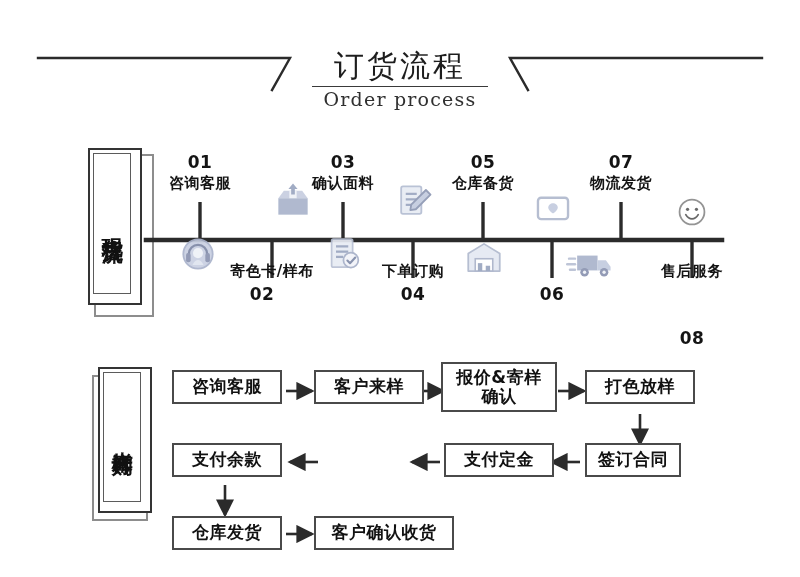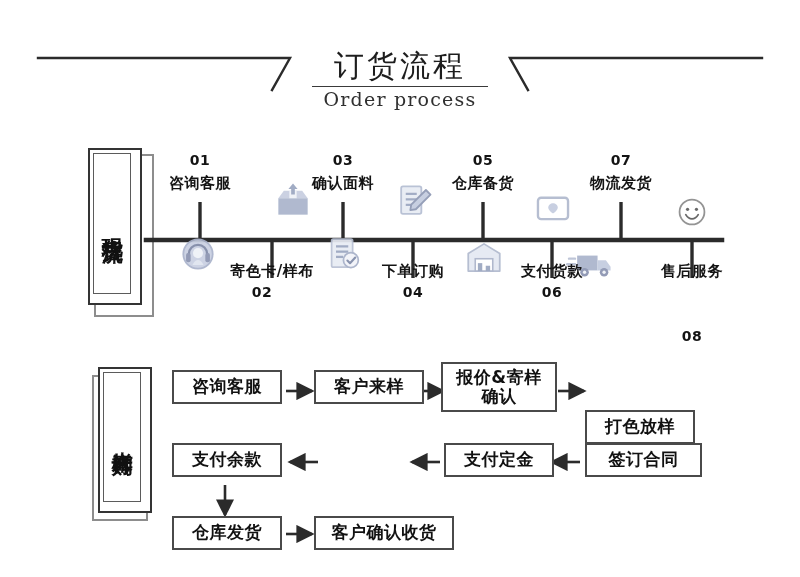--- a/index.html
+++ b/index.html
@@ -45,21 +45,21 @@
   .vlabel .vtext{
     font-size:21px;font-weight:bold;line-height:1.16;letter-spacing:1px;
     writing-mode:vertical-rl;text-orientation:upright;
     color:#111;white-space:pre;
   }
 
   
   .tl-wrap{position:absolute;left:0;top:140px;width:800px;height:175px;}
   .tl-svg{position:absolute;left:0;top:0;width:800px;height:175px;}
   .tl-num{
-    position:absolute;text-align:center;font-size:14px;font-weight:bold;
+    position:absolute;text-align:center;font-size:17px;font-weight:bold;
     color:#141414;letter-spacing:0.5px;font-family:"DejaVu Sans","Liberation Sans",sans-serif;
   }
   .tl-name{
     position:absolute;text-align:center;font-size:15px;font-weight:bold;
     color:#141414;letter-spacing:0.5px;
   }
   .tl-icon{position:absolute;opacity:.92;}
 
   
   .flow{position:absolute;left:0;top:352px;width:800px;height:215px;}
@@ -186,21 +186,20 @@
 
     <div class="tl-num" style="left:571px;top:12px;width:100px;">07</div>
     <div class="tl-name" style="left:561px;top:34px;width:120px;">物流发货</div>
 
     <div class="tl-name" style="left:202px;top:122px;width:140px;">寄色卡/样布</div>
     <div class="tl-num" style="left:212px;top:144px;width:100px;">02</div>
 
     <div class="tl-name" style="left:353px;top:122px;width:120px;">下单订购</div>
     <div class="tl-num" style="left:363px;top:144px;width:100px;">04</div>
 
-    <div class="tl-name" style="left:492px;top:122px;width:120px;">支付货款</div>
     <div class="tl-num" style="left:502px;top:144px;width:100px;">06</div>
 
     <div class="tl-name" style="left:632px;top:122px;width:120px;">售后服务</div>
     <div class="tl-num" style="left:642px;top:144px;width:100px;margin-top:44px;">08</div>
   </div>
 
   <div class="vlabel" style="left:92px;top:367px;width:66px;height:150px;">
     <div class="shadow" style="left:0px;top:8px;width:52px;height:142px;"></div>
     <div class="outer" style="left:6px;top:0;width:50px;height:142px;"></div>
     <div class="inner" style="left:11px;top:5px;width:36px;height:128px;">
@@ -228,23 +227,23 @@
 
       <line x1="225" y1="133" x2="225" y2="163" stroke="#2b2b2b" stroke-width="2.6" marker-end="url(#ar)"></line>
 
       <line x1="286" y1="182" x2="312" y2="182" stroke="#2b2b2b" stroke-width="2.6" marker-end="url(#ar)"></line>
     </svg>
 
     <div class="fbox" style="left:172px;top:18px;width:110px;height:34px;">咨询客服</div>
     <div class="fbox" style="left:314px;top:18px;width:110px;height:34px;">客户来样</div>
     <div class="fbox" style="left:441px;top:10px;width:116px;height:50px;white-space:pre-line;">报价&amp;寄样
 确认</div>
-    <div class="fbox" style="left:585px;top:18px;width:110px;height:34px;margin-top:40px;">打色放样</div>
+    <div class="fbox" style="left:585px;top:18px;width:110px;height:34px;">打色放样</div>
 
     <div class="fbox" style="left:172px;top:91px;width:110px;height:34px;">支付余款</div>
     <div class="fbox" style="left:444px;top:91px;width:110px;height:34px;">支付定金</div>
-    <div class="fbox" style="left:585px;top:91px;width:117px;height:34px;">签订合同</div>
+    <div class="fbox" style="left:585px;top:91px;width:96px;height:34px;">签订合同</div>
 
     <div class="fbox" style="left:172px;top:164px;width:110px;height:34px;">仓库发货</div>
     <div class="fbox" style="left:314px;top:164px;width:140px;height:34px;">客户确认收货</div>
   </div>
 
 </div>
 
 </body></html>

